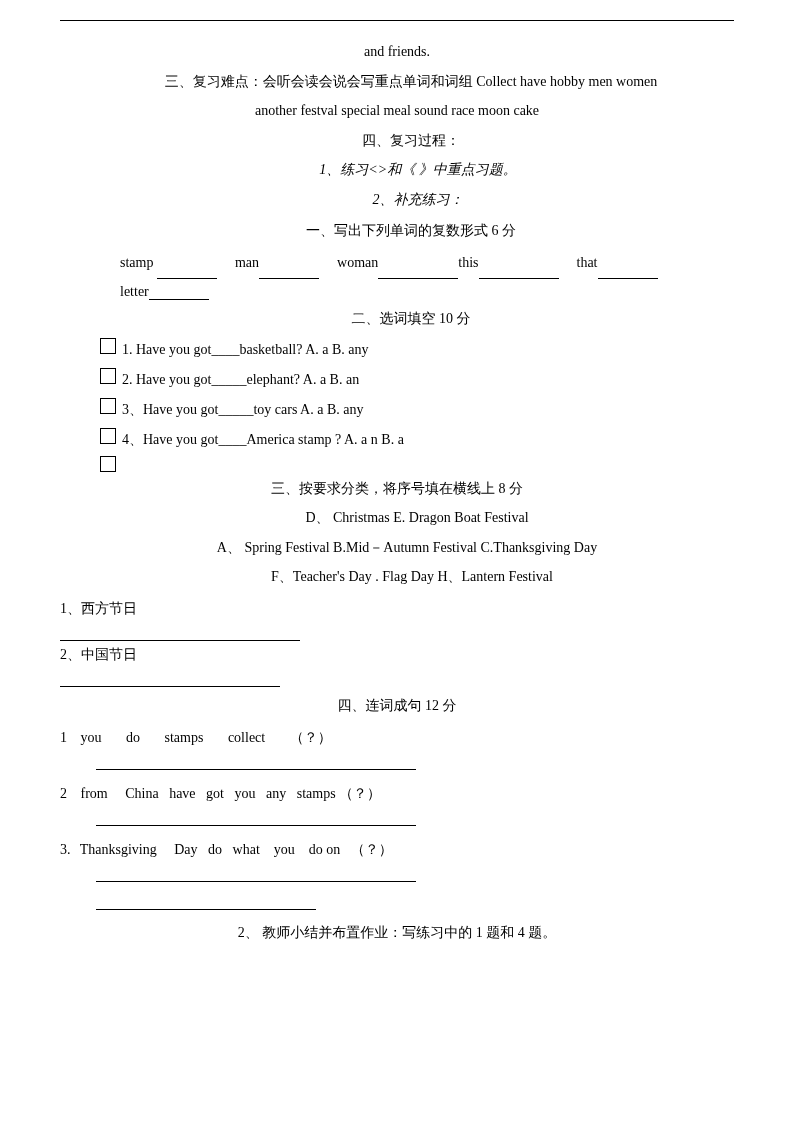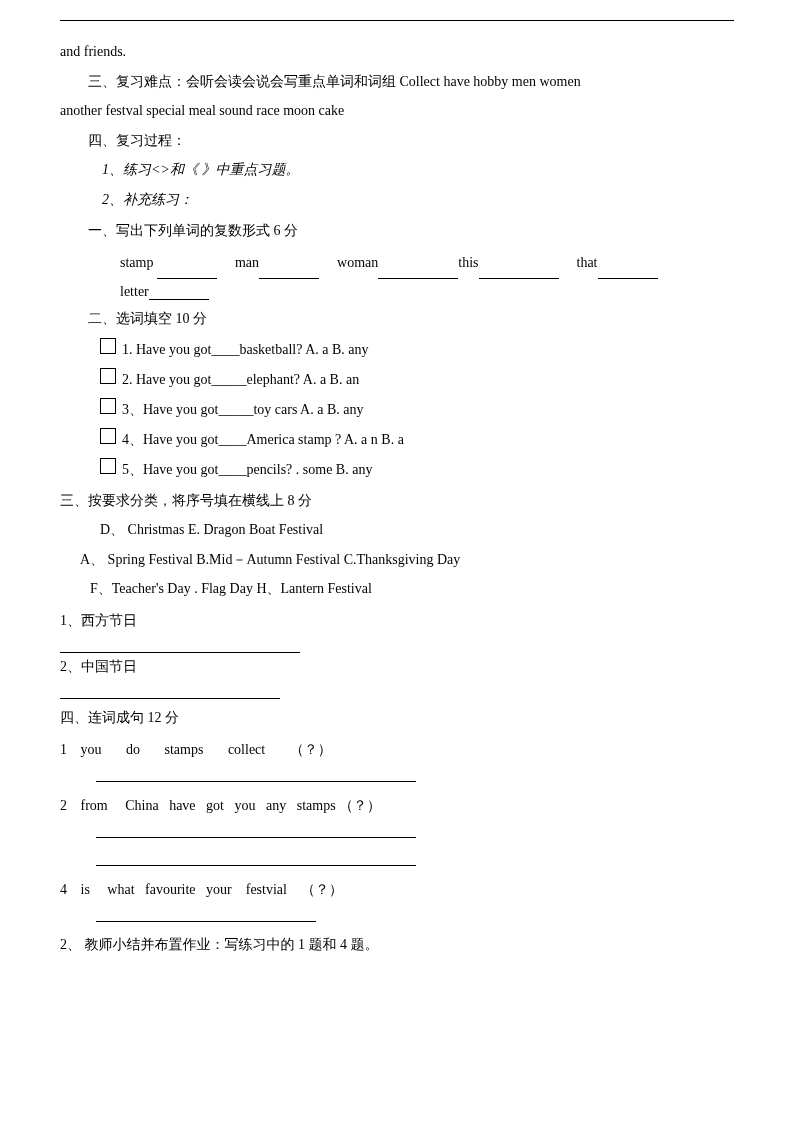--- a/index.html
+++ b/index.html
@@ -63,20 +63,21 @@
     .chinese-line {
       display: block;
       border-bottom: 1px solid #000;
       width: 220px;
       height: 16px;
       margin-top: 2px;
     }
     p {
       line-height: 1.9;
       margin-bottom: 3px;
+      text-align: center;
     }
   </style>
 </head>
 <body>
 
 <div class="top-line"></div>
 
 <p>and friends.</p>
 <p class="indent1">三、复习难点：会听会读会说会写重点单词和词组 Collect have hobby men women</p>
 <p>another festval special meal sound race   moon   cake</p>
@@ -110,21 +111,20 @@
   <div class="row">
     <span class="col-paren"></span>
     <span>3、Have  you  got_____toy cars A. a      B.    any</span>
   </div>
   <div class="row">
     <span class="col-paren"></span>
     <span>4、Have you got____America  stamp  ? A. a n     B.    a</span>
   </div>
   <div class="row">
     <span class="col-paren"></span>
-    <span>5、Have you got____pencils? . some     B.    any</span>
   </div>
 </div>
 
 <p style="margin-top:4px;">三、按要求分类，将序号填在横线上 8 分</p>
 
 <div style="padding-left:20px;">
   <p style="padding-left:20px;">D、  Christmas E. Dragon Boat Festival</p>
   <p>A、 Spring Festival    B.Mid－Autumn Festival C.Thanksgiving Day</p>
   <p style="padding-left:10px;">F、Teacher's Day . Flag Day    H、Lantern  Festival</p>
 </div>
@@ -147,23 +147,23 @@
     <span>you&nbsp;&nbsp;&nbsp;&nbsp;&nbsp;&nbsp; do&nbsp;&nbsp;&nbsp;&nbsp;&nbsp;&nbsp; stamps&nbsp;&nbsp;&nbsp;&nbsp;&nbsp;&nbsp; collect&nbsp;&nbsp;&nbsp;&nbsp;&nbsp;&nbsp; （？）</span>
   </div>
   <div style="display:block; border-bottom:1px solid #000; width:320px; height:18px; margin-left:36px; margin-bottom:10px;"></div>
 
   <div style="line-height:2;font-family:Liberation Serif, serif;">
     <span style="margin-right:10px;">2</span>
     <span>from&nbsp;&nbsp;&nbsp;&nbsp; China&nbsp;&nbsp; have&nbsp;&nbsp; got&nbsp;&nbsp; you&nbsp;&nbsp; any&nbsp;&nbsp; stamps （？）</span>
   </div>
   <div style="display:block; border-bottom:1px solid #000; width:320px; height:18px; margin-left:36px; margin-bottom:10px;"></div>
 
+  <div style="line-height:2;">
+    <span style="margin-right:6px;">3.</span>
+    <span>Thanksgiving&nbsp;&nbsp;&nbsp;&nbsp; Day&nbsp;&nbsp; do&nbsp;&nbsp; what&nbsp;&nbsp;&nbsp; you&nbsp;&nbsp;&nbsp; do on &nbsp; （？）</span>
+  </div>
   <div style="display:block; border-bottom:1px solid #000; width:320px; height:18px; margin-left:36px; margin-bottom:10px;"></div>
 
-  <div style="line-height:2;">
-    <span style="margin-right:10px;">4</span>
-    <span>is&nbsp;&nbsp;&nbsp;&nbsp; what&nbsp;&nbsp; favourite&nbsp;&nbsp; your&nbsp;&nbsp;&nbsp; festvial&nbsp;&nbsp;&nbsp; （？）</span>
-  </div>
   <div style="display:block; border-bottom:1px solid #000; width:220px; height:18px; margin-left:36px; margin-bottom:10px;"></div>
 
 </div>
 
 <p style="margin-top:10px;">2、     教师小结并布置作业：写练习中的 1 题和 4 题。</p>
 
 </body></html>

